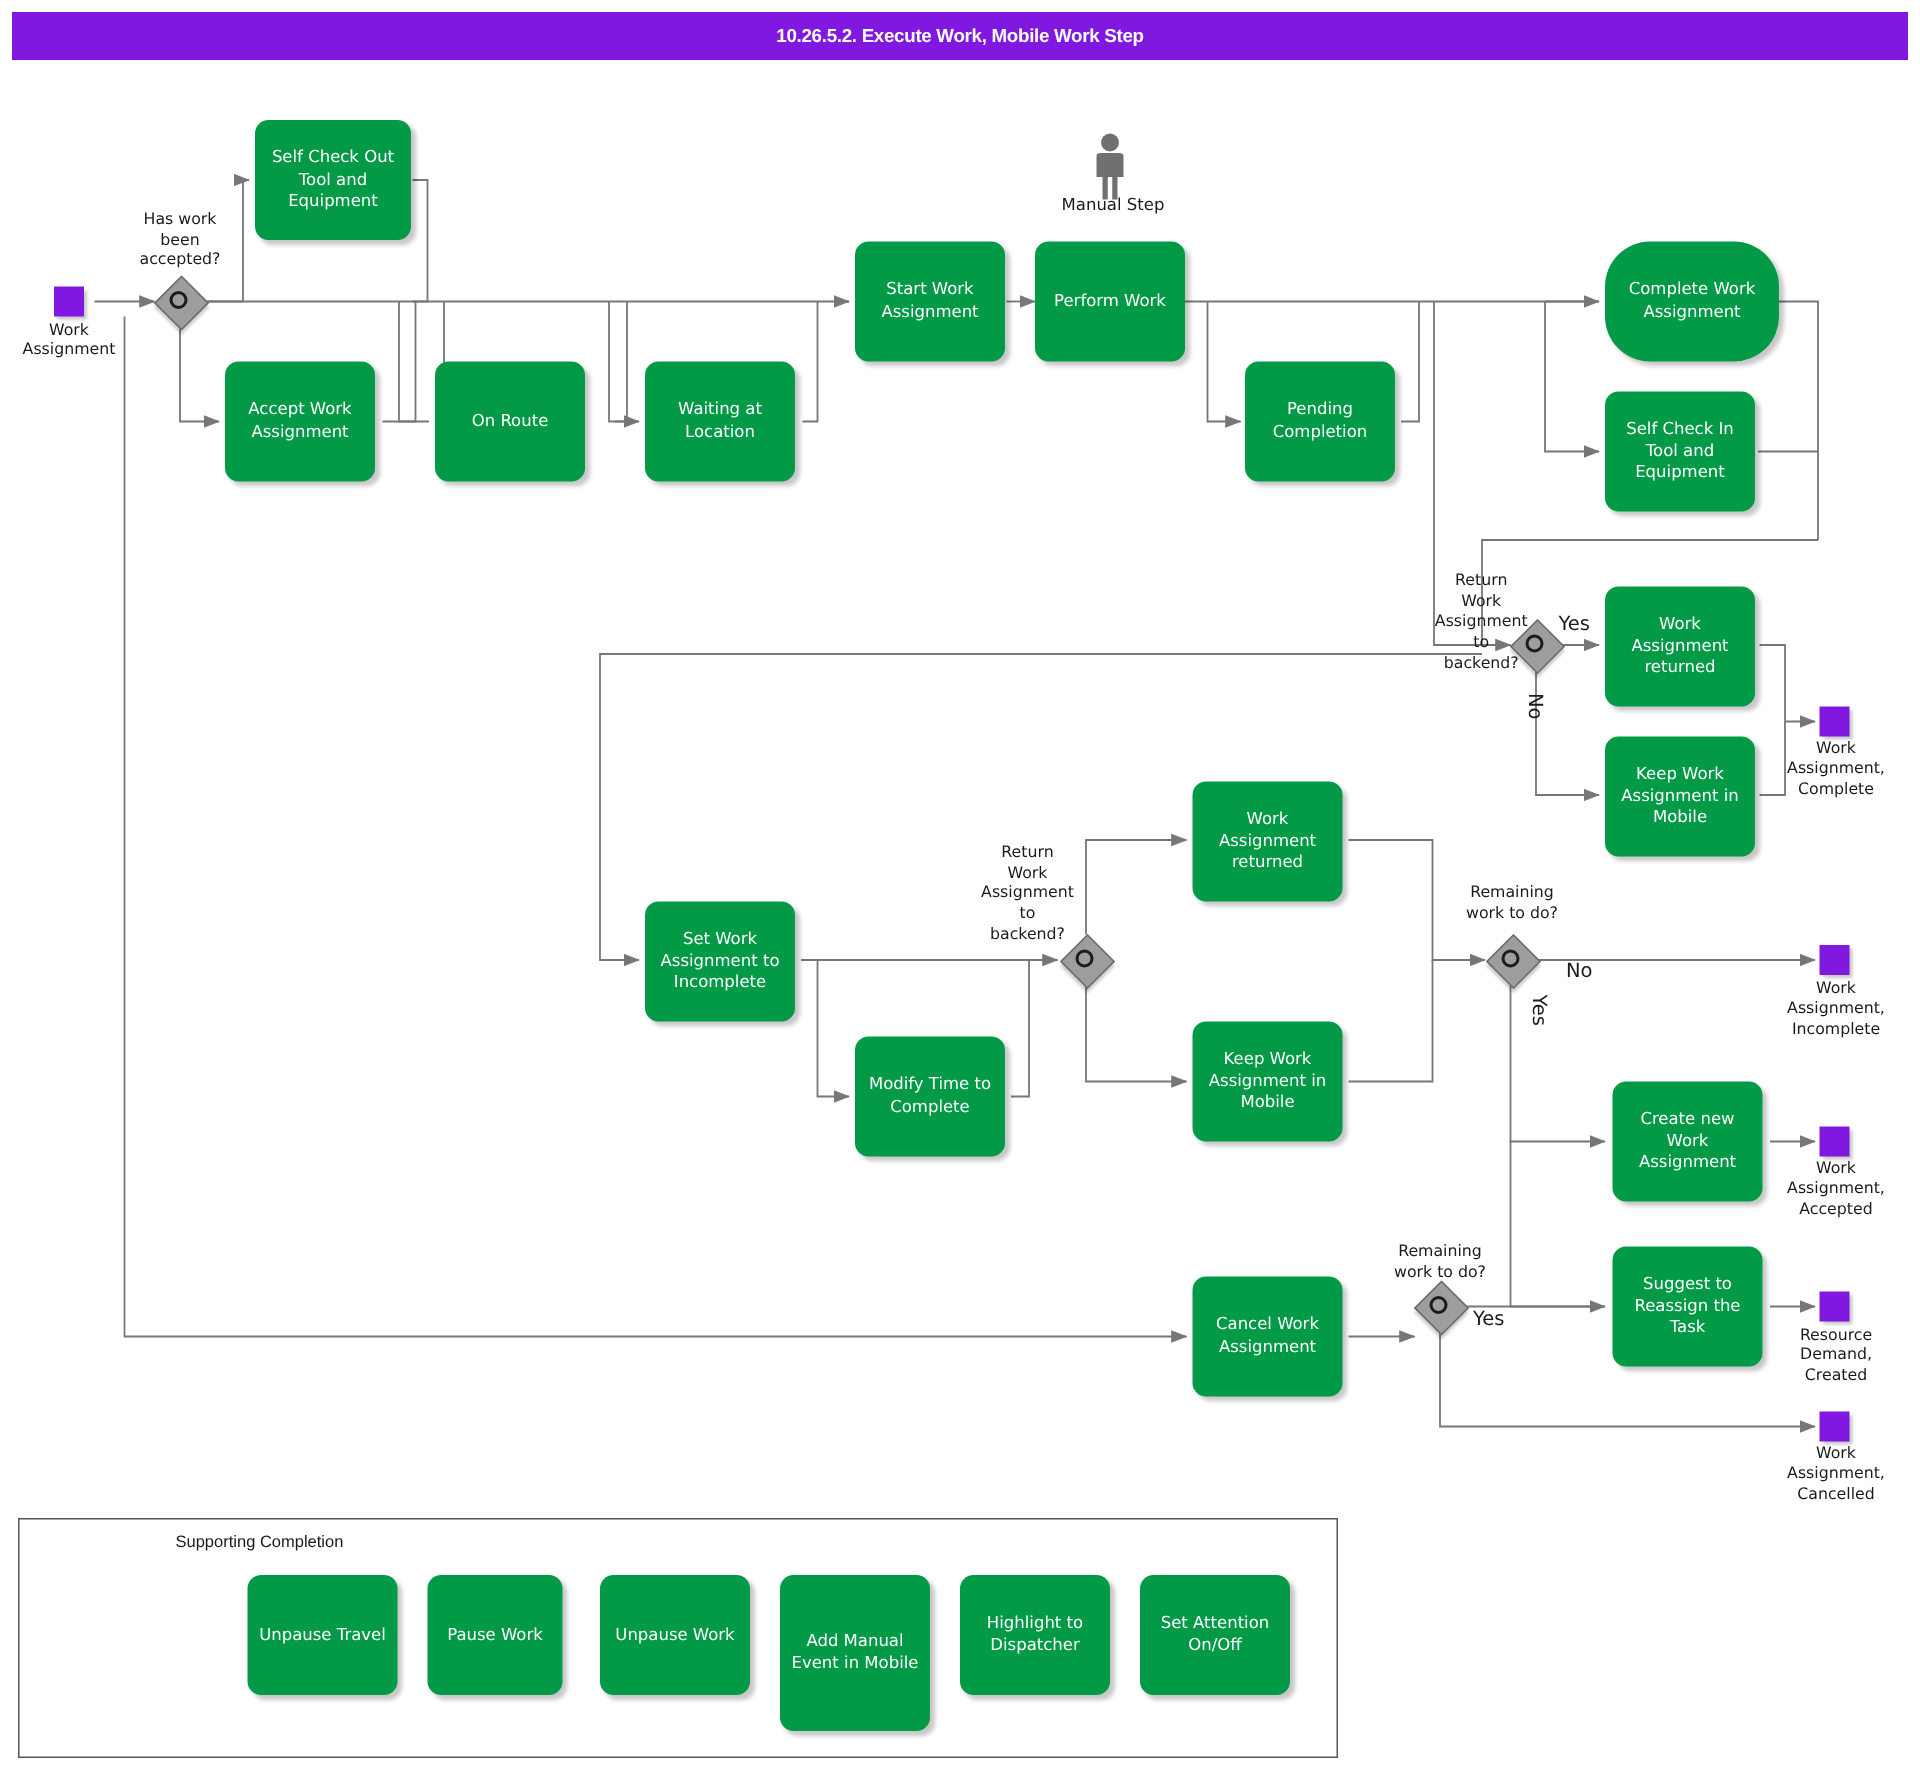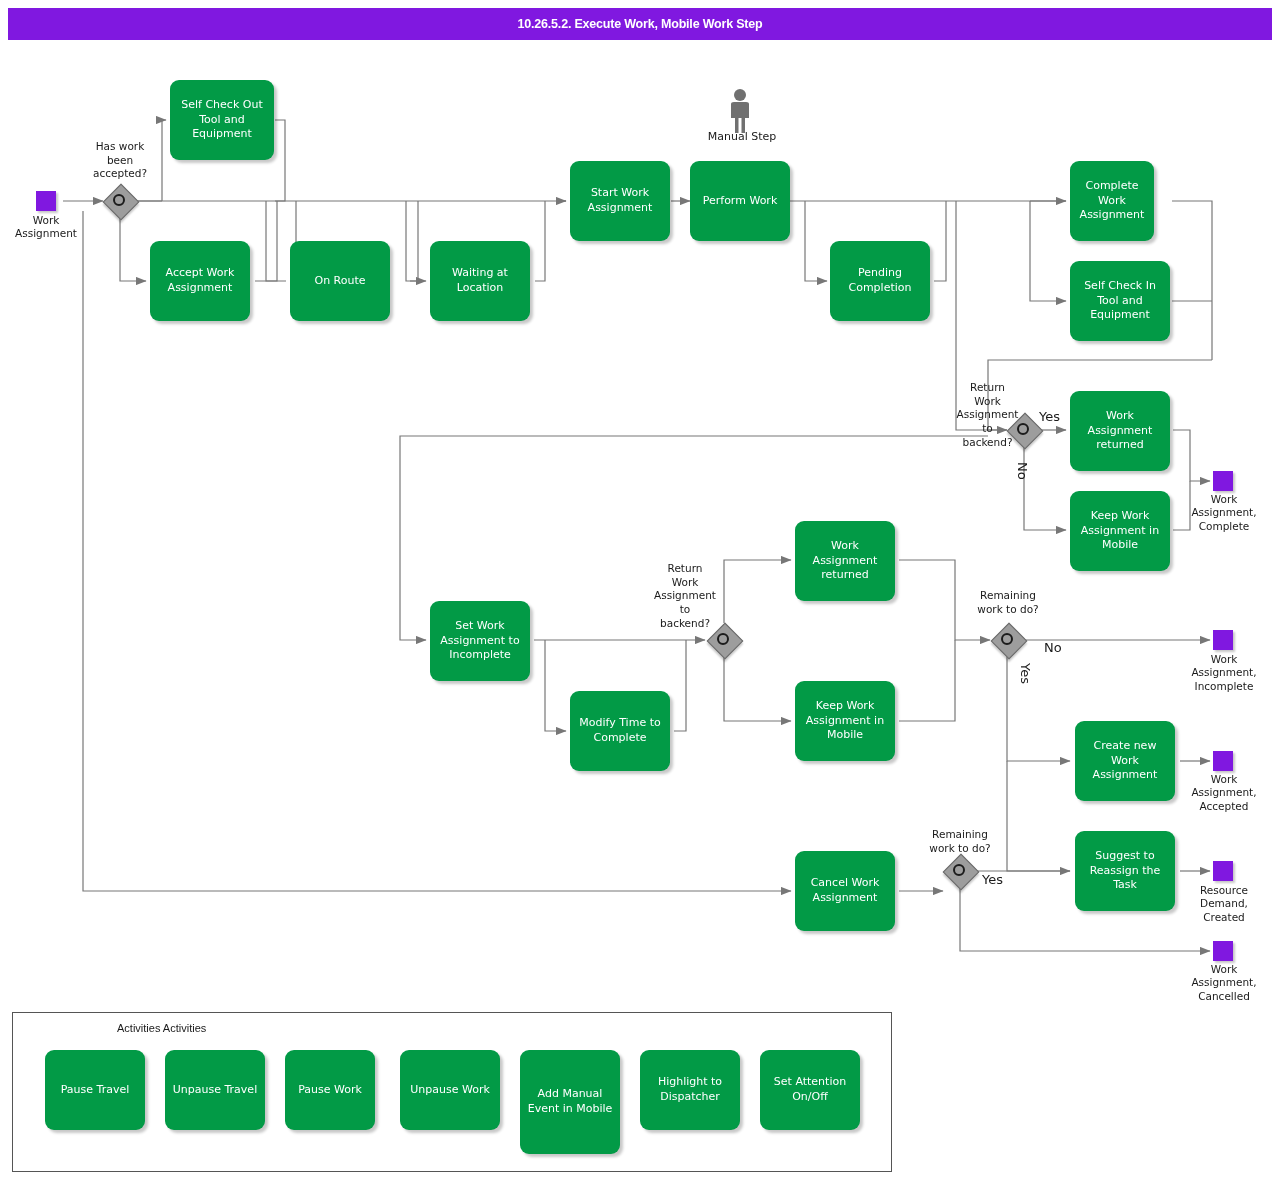--- a/index.html
+++ b/index.html
@@ -152,21 +152,21 @@
     <div class="ring"></div>
   </div>
 
   <div class="task" style="left:170px;top:80px;width:104px;height:80px;">Self Check Out<br>Tool and<br>Equipment</div>
   <div class="task" style="left:150px;top:241px;width:100px;height:80px;">Accept Work<br>Assignment</div>
   <div class="task" style="left:290px;top:241px;width:100px;height:80px;">On Route</div>
   <div class="task" style="left:430px;top:241px;width:100px;height:80px;">Waiting at<br>Location</div>
   <div class="task" style="left:570px;top:161px;width:100px;height:80px;">Start Work<br>Assignment</div>
   <div class="task" style="left:690px;top:161px;width:100px;height:80px;">Perform Work</div>
   <div class="task" style="left:830px;top:241px;width:100px;height:80px;">Pending<br>Completion</div>
-  <div class="task" style="left:1070px;top:161px;width:84px;height:80px;">Complete Work<br>Assignment</div>
+  <div class="task" style="left:1070px;top:161px;width:116px;height:80px;border-radius:30px;">Complete Work<br>Assignment</div>
   <div class="task" style="left:1070px;top:261px;width:100px;height:80px;">Self Check In<br>Tool and<br>Equipment</div>
 
   <div class="manual" style="left:726px;top:88px;">
     <svg width="28" height="46" viewBox="0 0 28 46">
       <circle cx="14" cy="7" r="6" fill="#707070"></circle>
       <path d="M5,16 Q5,14 8,14 L20,14 Q23,14 23,16 L23,30 L19,30 L19,45 L15.5,45 L15.5,30 L12.5,30 L12.5,45 L9,45 L9,30 L5,30 Z" fill="#707070"></path>
     </svg>
     <div class="mlabel">Manual Step</div>
   </div>
 
@@ -221,23 +221,22 @@
   <div class="flowlabel" style="left:982px;top:872px;">Yes</div>
 
   <div class="task" style="left:1075px;top:831px;width:100px;height:80px;">Suggest to<br>Reassign the<br>Task</div>
   <div class="evt" style="left:1213px;top:861px;"></div>
   <div class="evtlabel" style="left:1176px;top:884px;width:96px;">Resource<br>Demand,<br>Created</div>
 
   <div class="evt" style="left:1213px;top:941px;"></div>
   <div class="evtlabel" style="left:1176px;top:963px;width:96px;">Work<br>Assignment,<br>Cancelled</div>
 
   <div class="panel" style="left:12px;top:1012px;width:878px;height:158px;"></div>
-  <div class="panel-title" style="left:117px;top:1022px;">Activities Activities</div>
-
-  <div class="task" style="left:45px;top:1050px;width:100px;height:80px;">Pause Travel</div>
+  <div class="panel-title" style="left:117px;top:1022px;">Supporting Completion</div>
+
   <div class="task" style="left:165px;top:1050px;width:100px;height:80px;">Unpause Travel</div>
   <div class="task" style="left:285px;top:1050px;width:90px;height:80px;">Pause Work</div>
   <div class="task" style="left:400px;top:1050px;width:100px;height:80px;">Unpause Work</div>
   <div class="task" style="left:520px;top:1050px;width:100px;height:104px;">Add Manual<br>Event in Mobile</div>
   <div class="task" style="left:640px;top:1050px;width:100px;height:80px;">Highlight to<br>Dispatcher</div>
   <div class="task" style="left:760px;top:1050px;width:100px;height:80px;">Set Attention<br>On/Off</div>
 
 </div>
 
 </body></html>

